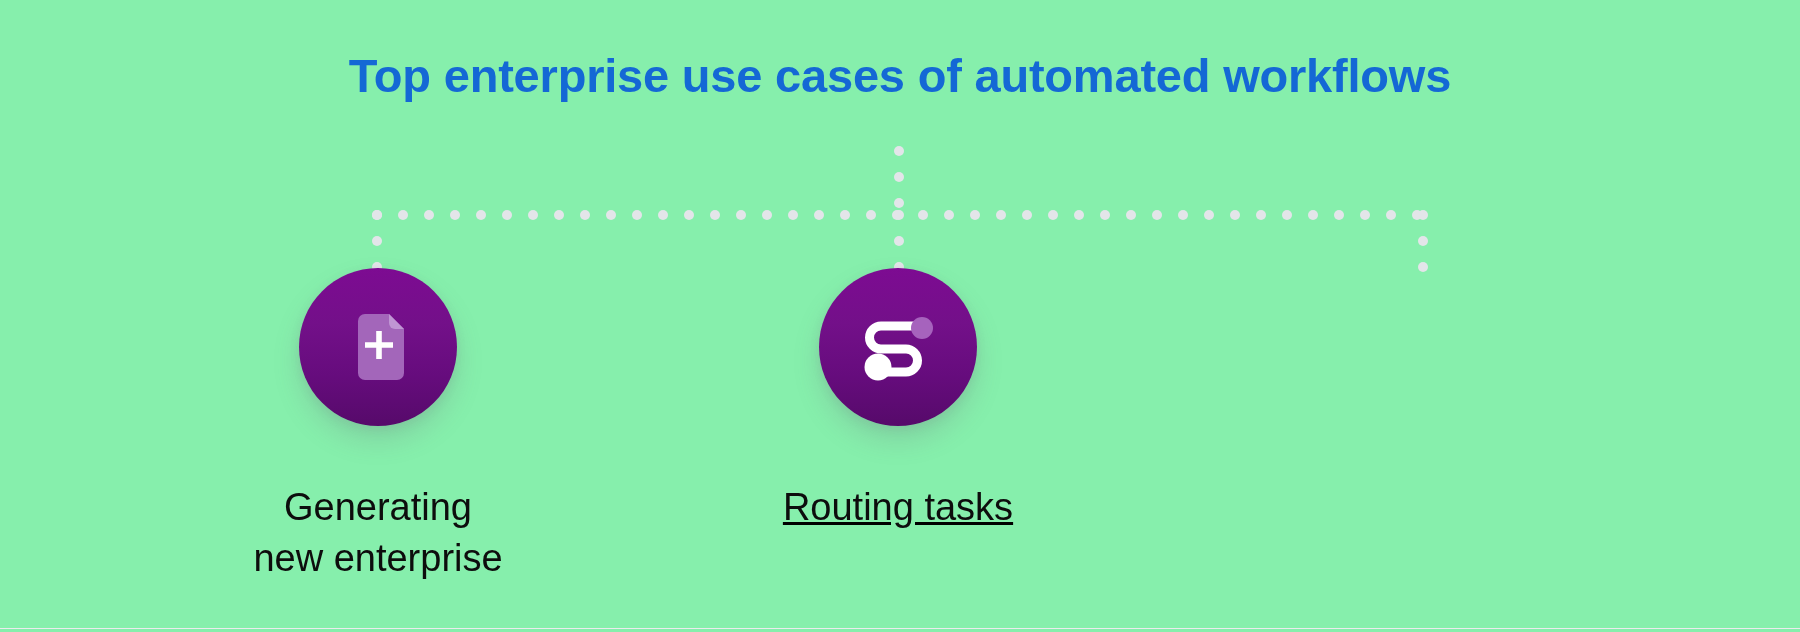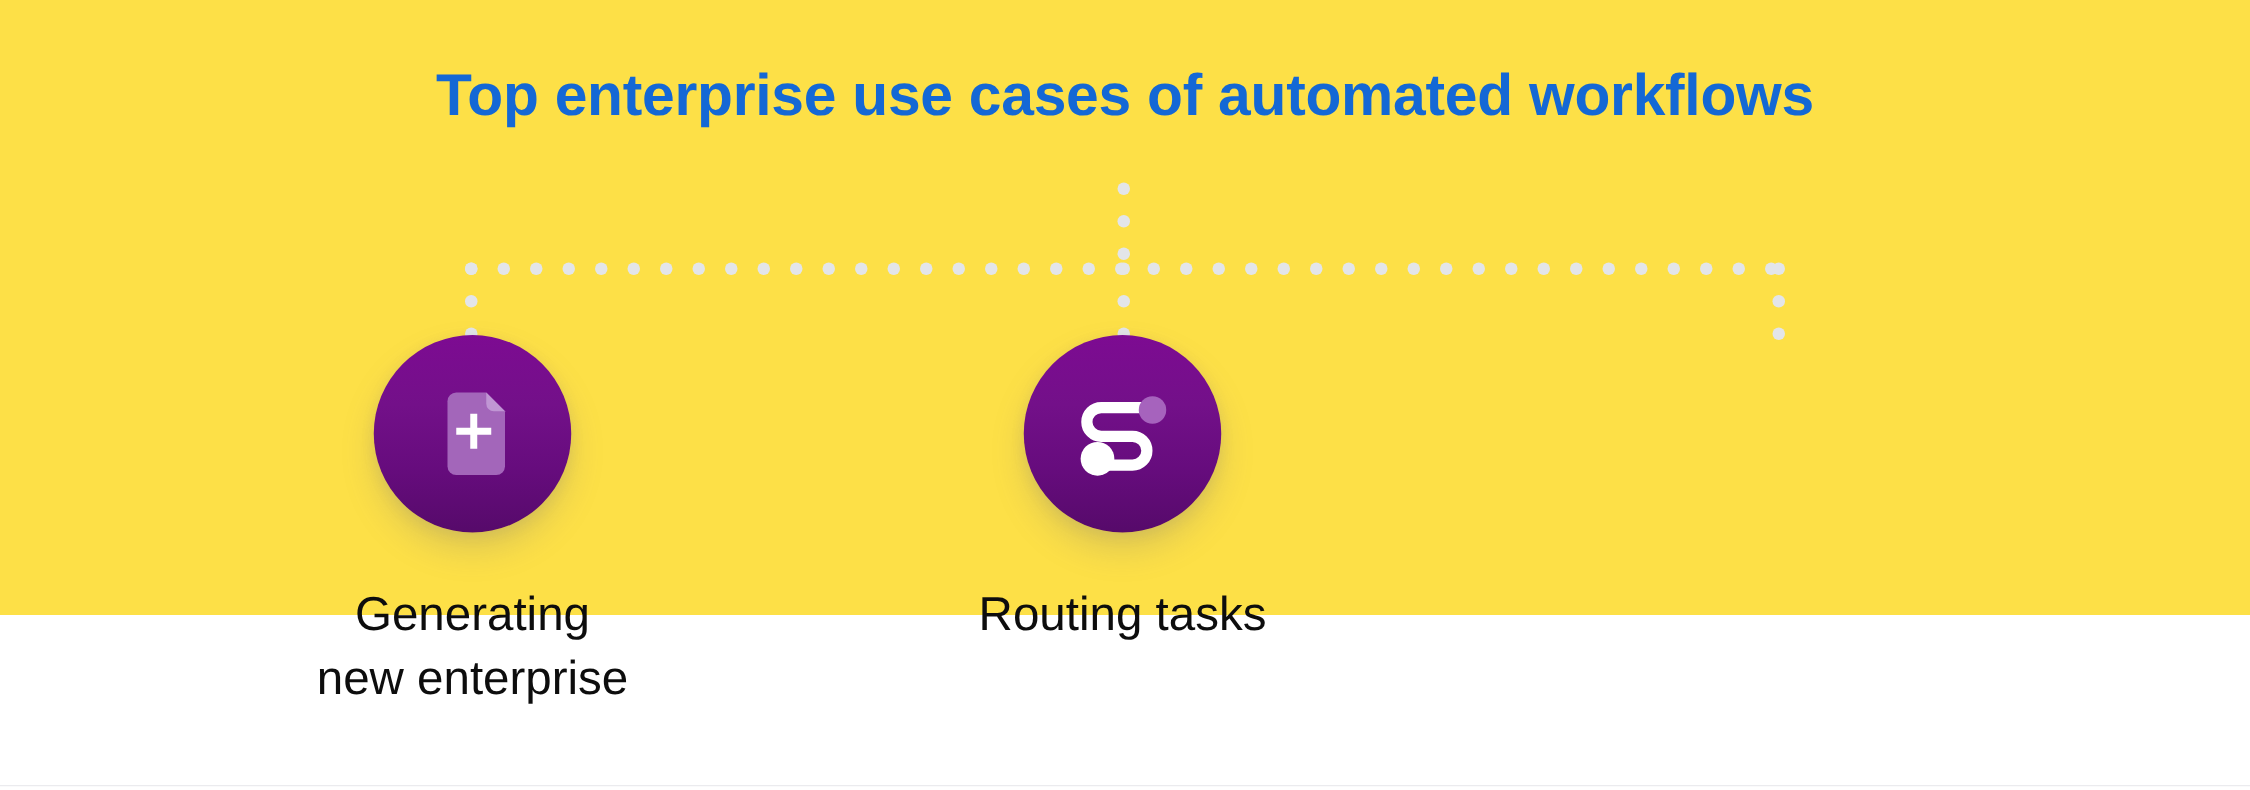--- a/index.html
+++ b/index.html
@@ -13,22 +13,22 @@
     font-family: "Liberation Sans", sans-serif;
     overflow: hidden;
     position: relative;
   }
 
   #infographic {
     position: absolute;
     left: 0;
     top: 0;
     width: 1800px;
-    height: 492px;
-    background: #fde047;
+    height: 632px;
+    background: #86efac;
   }
 
   
   .title {
     position: absolute;
     left: 0;
     top: 46px;
     width: 1800px;
     text-align: center;
     font-size: 47px;
@@ -57,40 +57,40 @@
     width: 1800px;
     height: 300px;
   }
   .column {
     position: absolute;
     top: 0;
     width: 440px;
     text-align: center;
   }
   .col-0 { left: 158px; }
-  .col-1 { left: 678px; }
+  .col-1 { left: 678px; text-decoration: underline; }
   .col-2 { left: 1205px; }
 
   .badge {
     position: relative;
     width: 158px;
     height: 158px;
     margin: 0 auto;
     border-radius: 50%;
     background: linear-gradient(180deg, #7d0b92 0%, #731089 35%, #660c7d 68%, #560a6a 100%);
     box-shadow: 0 14px 26px rgba(110, 110, 125, 0.22),
                 0 3px 10px rgba(120, 120, 135, 0.14);
     display: flex;
     align-items: center;
     justify-content: center;
   }
   .badge svg { display: block; }
 
   .caption {
-    margin-top: 41px;
+    margin-top: 56px;
     font-size: 38px;
     line-height: 51px;
     color: #0d0d0d;
     font-weight: normal;
   }
   .caption .l2 { display: block; }
 
   
   .bottom-rule {
     position: absolute;

